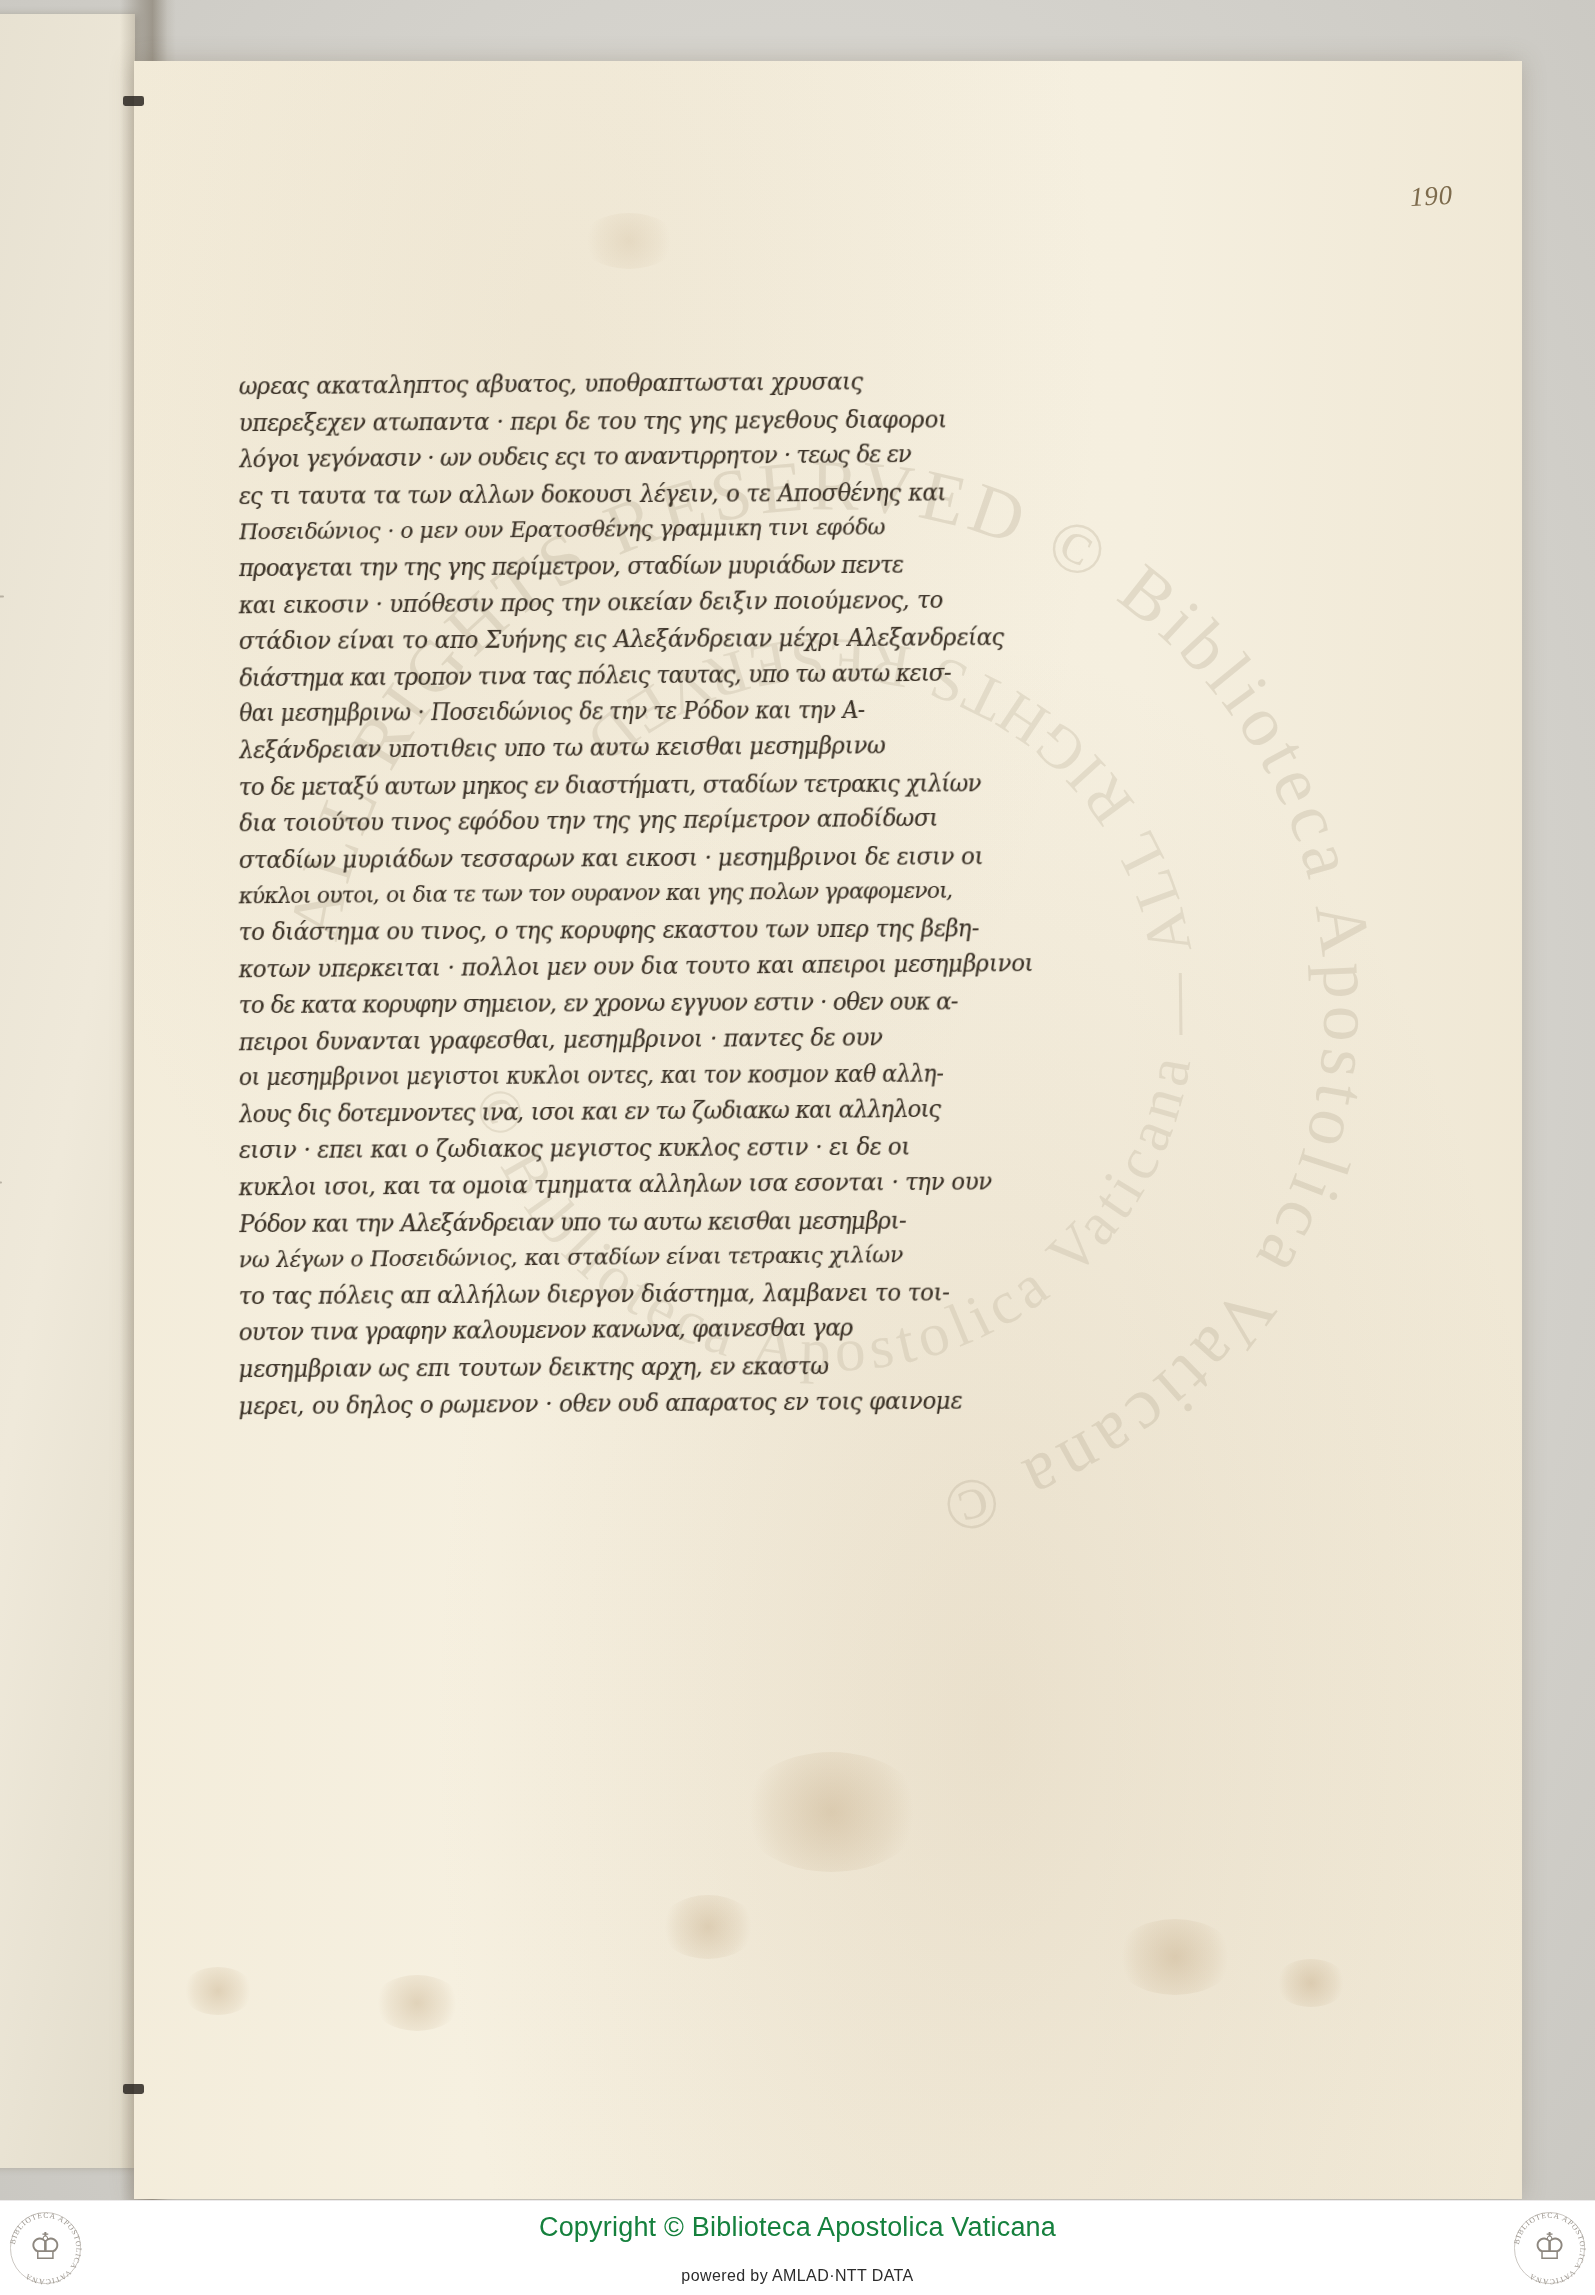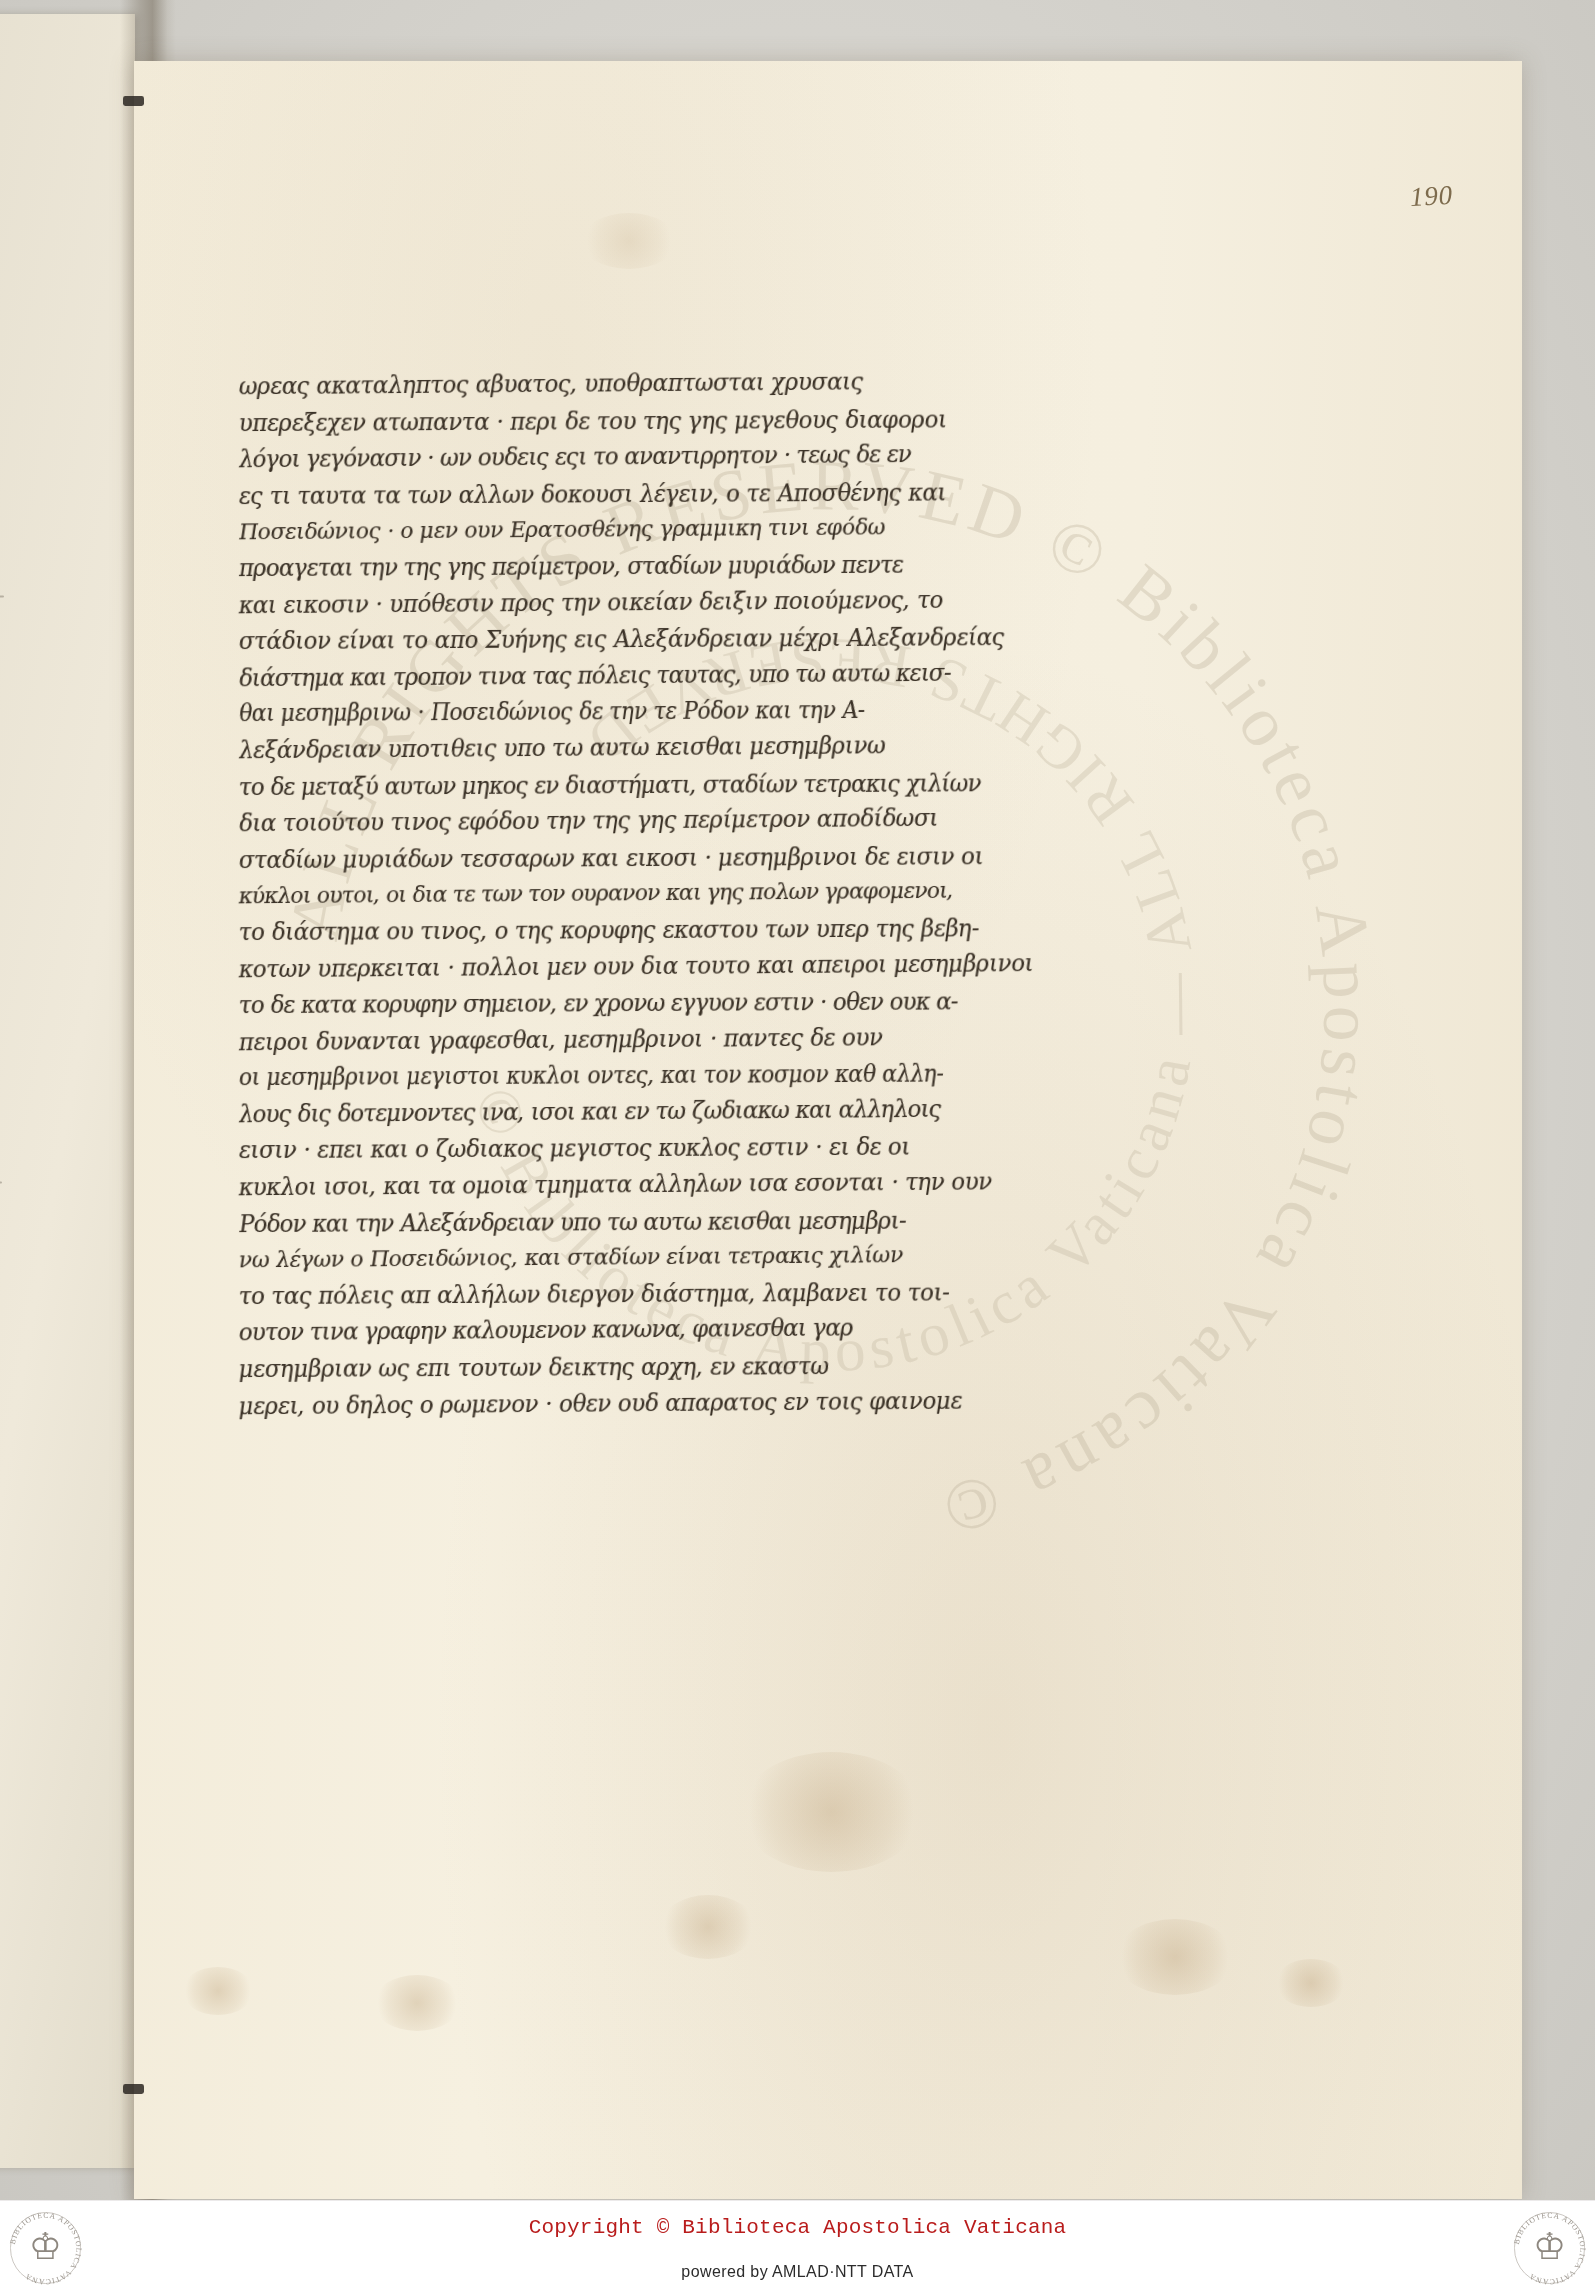--- a/index.html
+++ b/index.html
@@ -169,23 +169,23 @@
     width: 1595px;
     height: 94px;
     background: #ffffff;
     display: flex;
     align-items: center;
     justify-content: center;
     flex-direction: column;
     border-top: 0.8px solid #eceaea;
   }
   #copyright-text {
-    font-family: Liberation Mono, monospace;
-    font-size: 21px;
-    color: #b91c1c;
+    font-family: Liberation Sans, sans-serif;
+    font-size: 27px;
+    color: #15803d;
     letter-spacing: 0.2px;
   }
   #powered-by-text {
     font-family: "Liberation Sans", sans-serif;
     font-size: 16px;
     color: #2c2c2c;
     margin-top: 24px;
     letter-spacing: 0.4px;
     text-align: center;
   }

